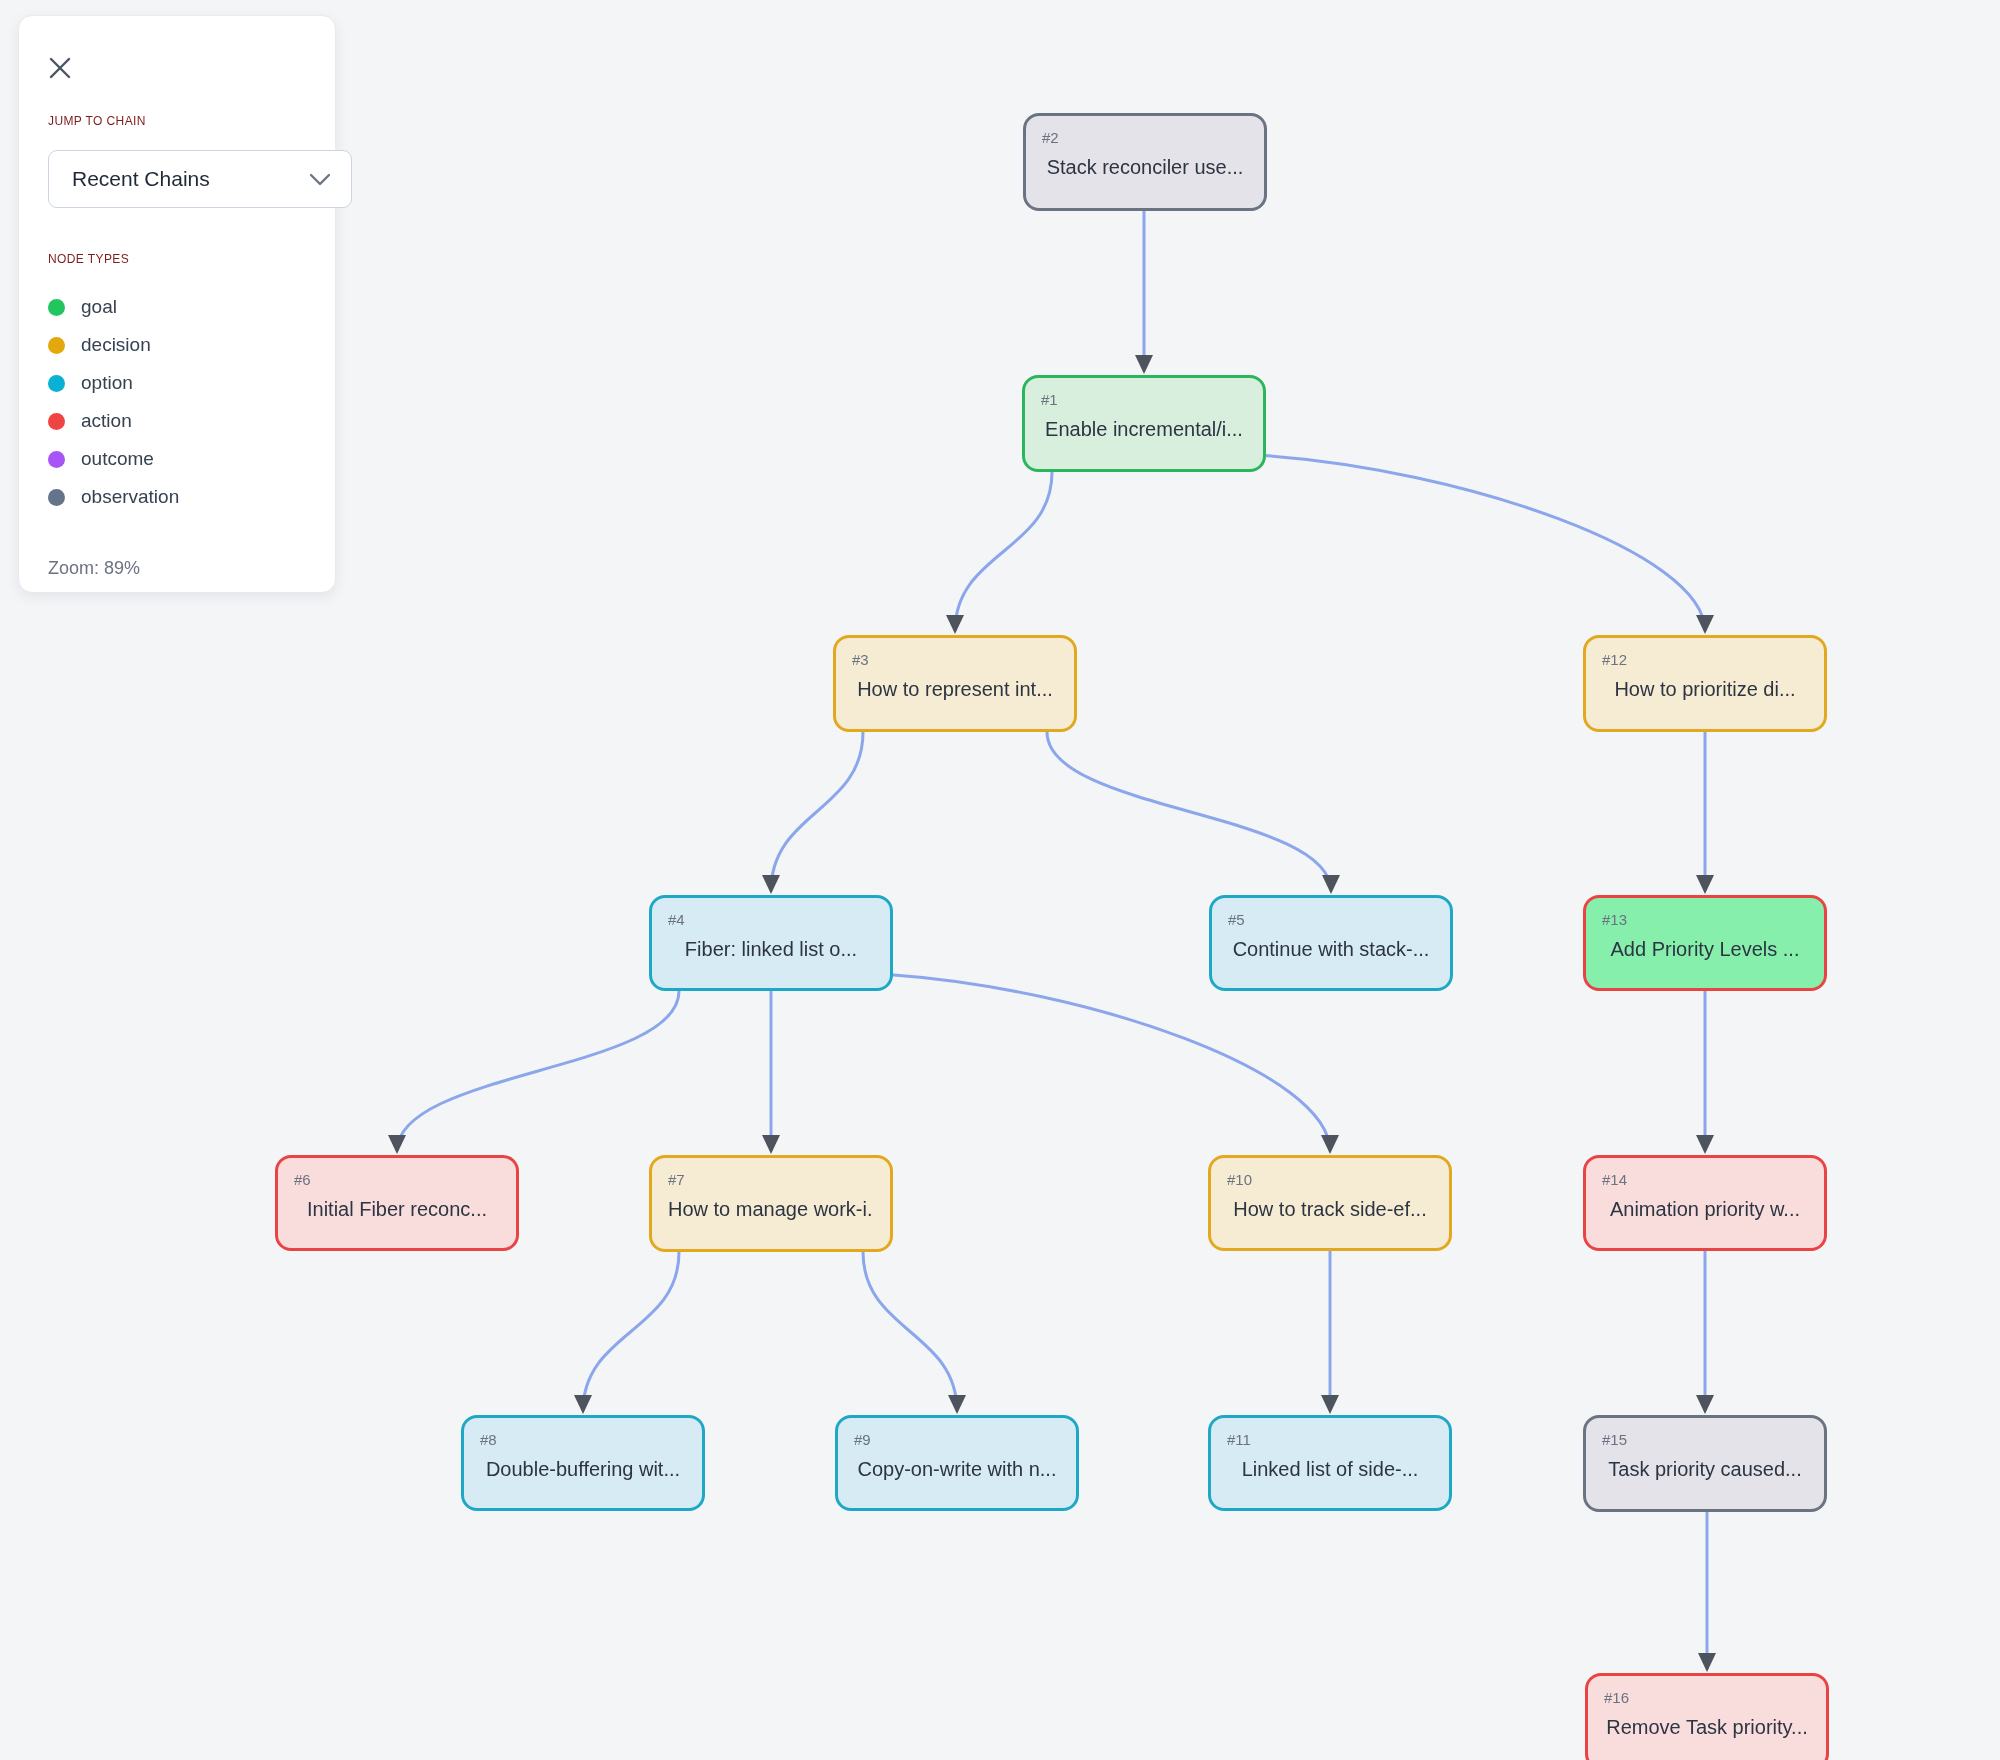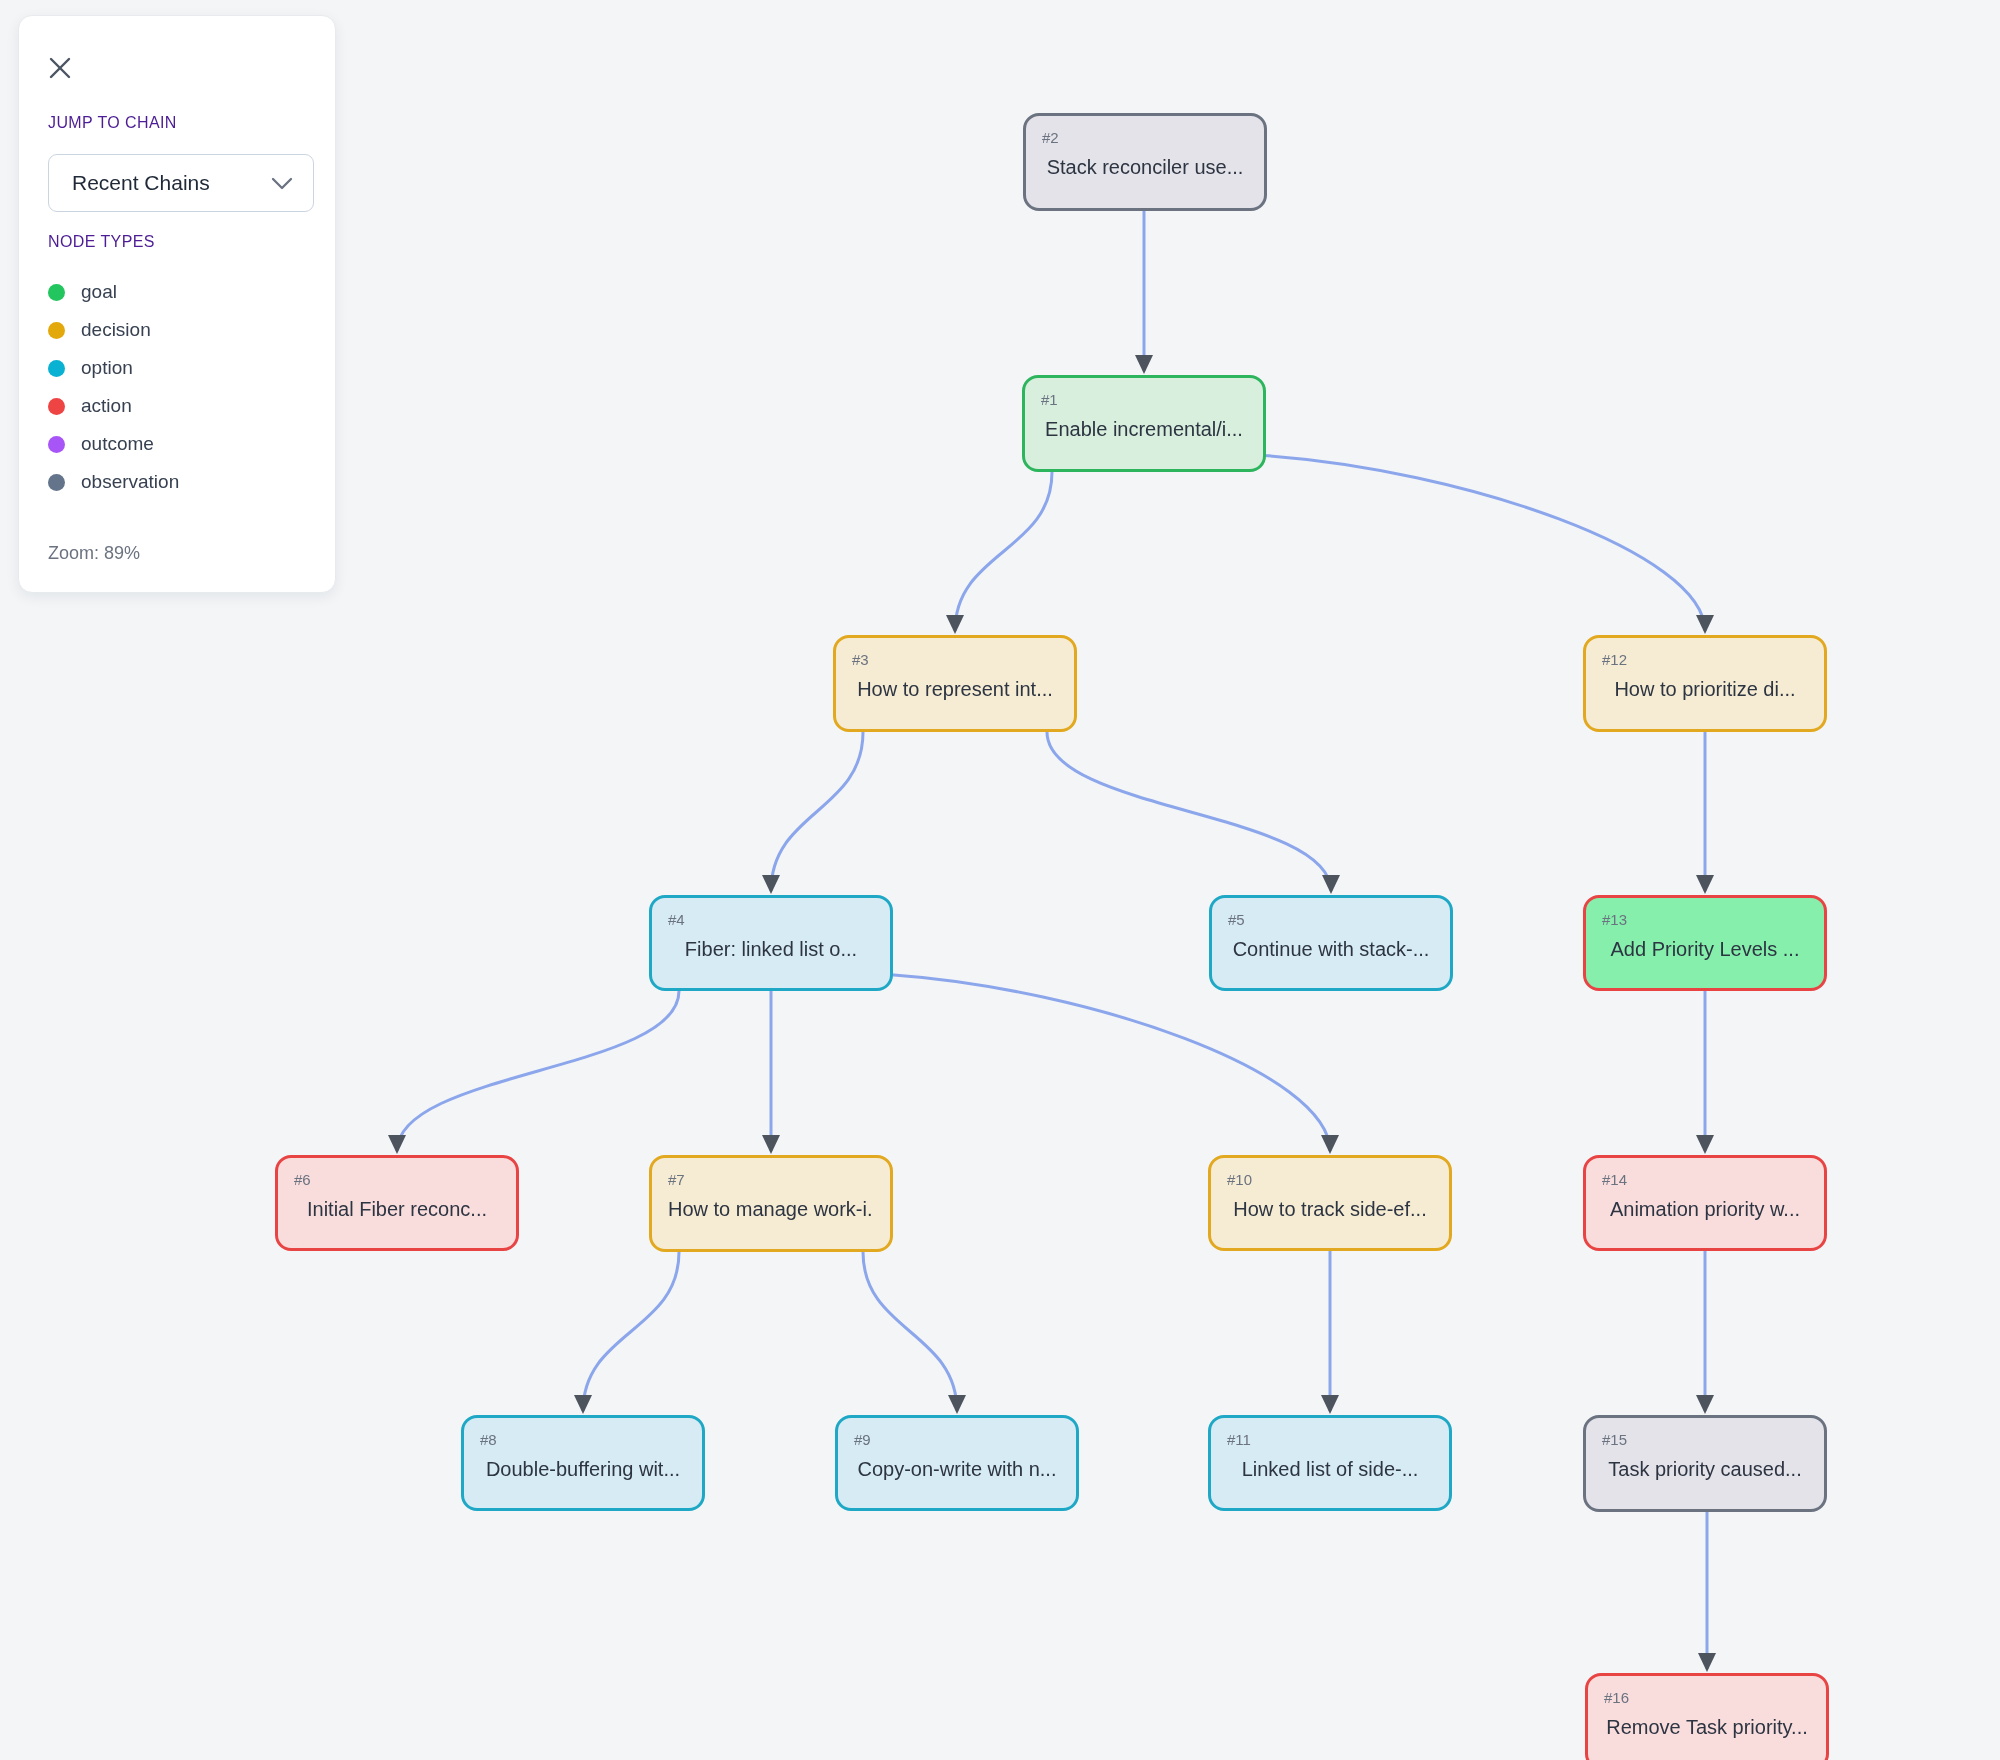--- a/index.html
+++ b/index.html
@@ -26,27 +26,27 @@
     position:absolute;left:18px;top:15px;width:318px;height:578px;
     background:#ffffff;border:1px solid #e8eaee;border-radius:14px;
     box-shadow:0 4px 14px rgba(15,23,42,.07);
     box-sizing:border-box;padding:40px 28px 0 29px;
   }
   .close-btn{
     background:none;border:none;padding:0;margin:0 0 34px 0;
     width:24px;height:24px;cursor:pointer;display:block;
   }
   .panel-label{
-    font-size:16px;color:#4c1d95;letter-spacing:.4px;margin-bottom:22px;
+    font-size:12px;color:#7f1d1d;letter-spacing:.4px;margin-bottom:22px;
   }
   .select{
-    width:266px;height:58px;box-sizing:border-box;
+    width:304px;height:58px;box-sizing:border-box;
     border:1.5px solid #cbd5e1;border-radius:9px;background:#fff;
     display:flex;align-items:center;justify-content:space-between;
-    padding:0 20px 0 23px;cursor:pointer;margin-bottom:21px;
+    padding:0 20px 0 23px;cursor:pointer;margin-bottom:44px;
   }
   .select .sel-value{font-size:21px;color:#1f2937;}
   #legend{list-style:none;margin:0;padding:0;}
   #legend li{display:flex;align-items:center;height:38px;}
   #legend .dot{width:17px;height:17px;border-radius:50%;margin-right:16px;flex:none;}
   #legend .lbl{font-size:19px;color:#374151;text-align:center;}
   .zoom-indicator{font-size:18px;color:#6b7280;margin-top:42px;}
 </style>
 </head>
 <body style="background: rgb(243, 245, 247);">

